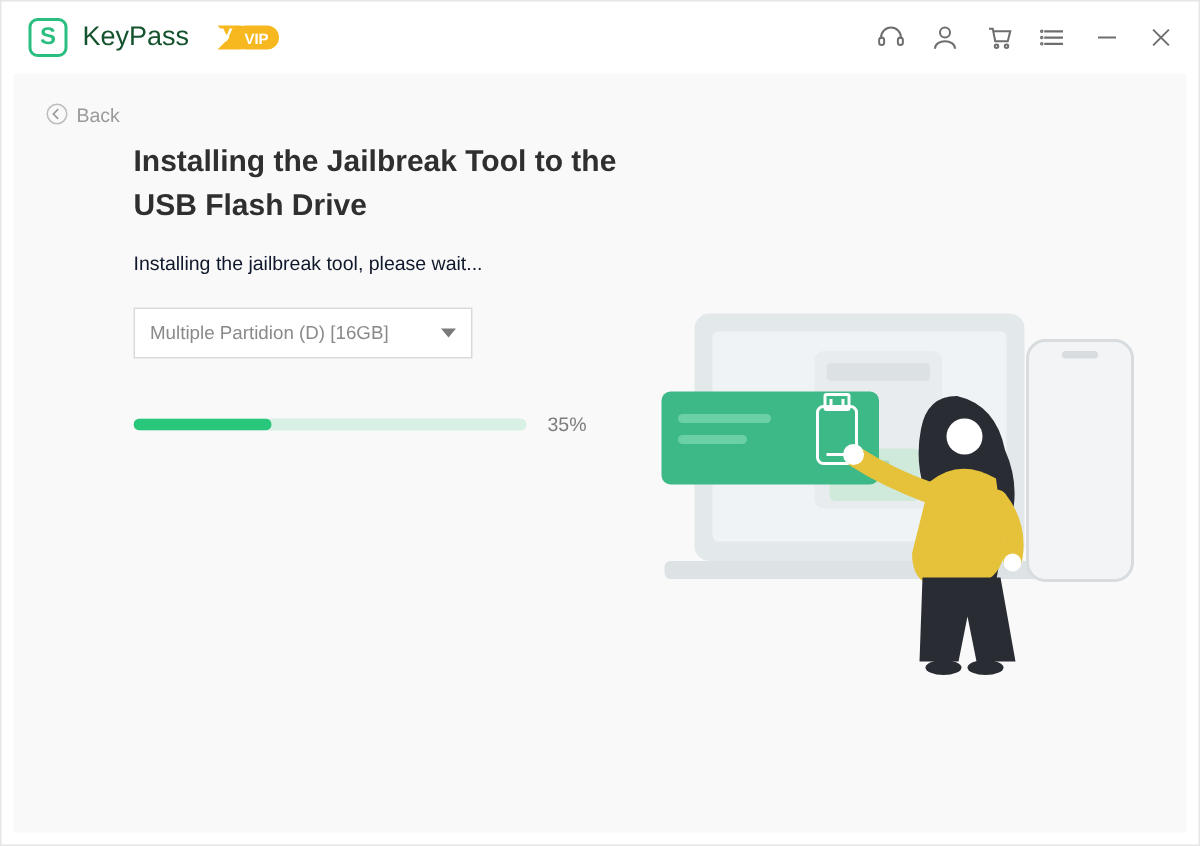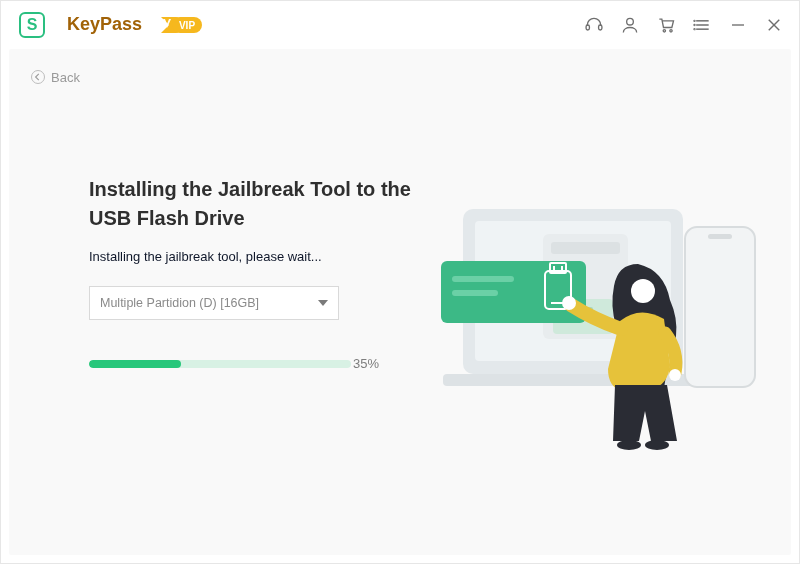--- a/index.html
+++ b/index.html
@@ -1,37 +1,37 @@
 <!DOCTYPE html>
 <html><head>
 <meta charset="utf-8">
 <style>
   html,body{margin:0;padding:0;width:800px;height:564px;font-family:-apple-system,BlinkMacSystemFont,"Segoe UI",Arial,sans-serif;background:#fff;color:#3a3a3a;overflow:hidden}
   *{box-sizing:border-box}
   .frame{width:800px;height:564px;border:1px solid #e6e6e6;display:flex;flex-direction:column}
   
   .titlebar{height:48px;display:flex;align-items:center;padding:0 14px 0 18px;border-bottom:1px solid transparent}
   .logo-box{width:26px;height:26px;border:2px solid #2abf80;border-radius:6px;display:flex;align-items:center;justify-content:center;color:#2abf80;font-weight:700;font-size:16px}
-  .app-name{margin-left:22px;font-size:18px;color:#a16207;font-weight:700}
+  .app-name{margin-left:10px;font-size:18px;color:#14532d;font-weight:400}
   .vip-badge{margin-left:16px;display:flex;align-items:flex-end}
   .title-spacer{flex:1}
   .title-icons{display:flex;align-items:center;gap:14px;color:#666}
   .title-icons .ti{width:22px;height:22px;display:flex;align-items:center;justify-content:center;cursor:pointer}
   
   .content{flex:1;background:#f9f9f9;margin:0 8px 8px 8px;border-radius:2px;padding:18px 22px;position:relative}
   .back{display:inline-flex;gap:6px;color:#9a9a9a;font-size:13px;cursor:pointer;margin-bottom:10px}
   .back-circ{width:14px;height:14px;border:1px solid #bdbdbd;border-radius:50%;display:flex;align-items:center;justify-content:center}
   .back-circ svg{display:block}
-  .main{display:flex;margin-top:80px}
+  .main{display:flex;}
   .left{width:340px;margin-left:58px}
   .heading{font-size:20px;font-weight:600;color:#2f2f2f;line-height:1.45}
   .subtext{margin-top:16px;font-size:13px;color:#0f172a}
-  .dropdown{margin-top:22px;width:250px;height:34px;border:1px solid #d9d9d9;background:#fff;display:flex;align-items:center;padding:0 10px;font-size:12.5px;color:#8a8a8a;justify-content:space-between;cursor:pointer}
+  .dropdown{margin-top:22px;width:226px;height:34px;border:1px solid #d9d9d9;background:#fff;display:flex;align-items:center;padding:0 10px;font-size:12.5px;color:#8a8a8a;justify-content:space-between;cursor:pointer}
   .dropdown .caret{border-left:5px solid transparent;border-right:5px solid transparent;border-top:6px solid #7a7a7a}
-  .progress-row{margin-top:36px;display:flex;align-items:center;gap:2px}
+  .progress-row{margin-top:36px;display:flex;align-items:center;gap:14px}
   .progress{flex:0 0 262px;height:8px;border-radius:5px;background:#d8f1e4;position:relative;overflow:hidden}
   .progress .fill{position:absolute;left:0;top:0;bottom:0;background:#28c77b;border-radius:5px}
   .pct{font-size:13px;color:#7d7d7d}
   
   .illus{position:absolute;right:28px;top:130px;width:330px;height:290px}
 </style>
 </head>
 <body>
 
 <div class="frame">

